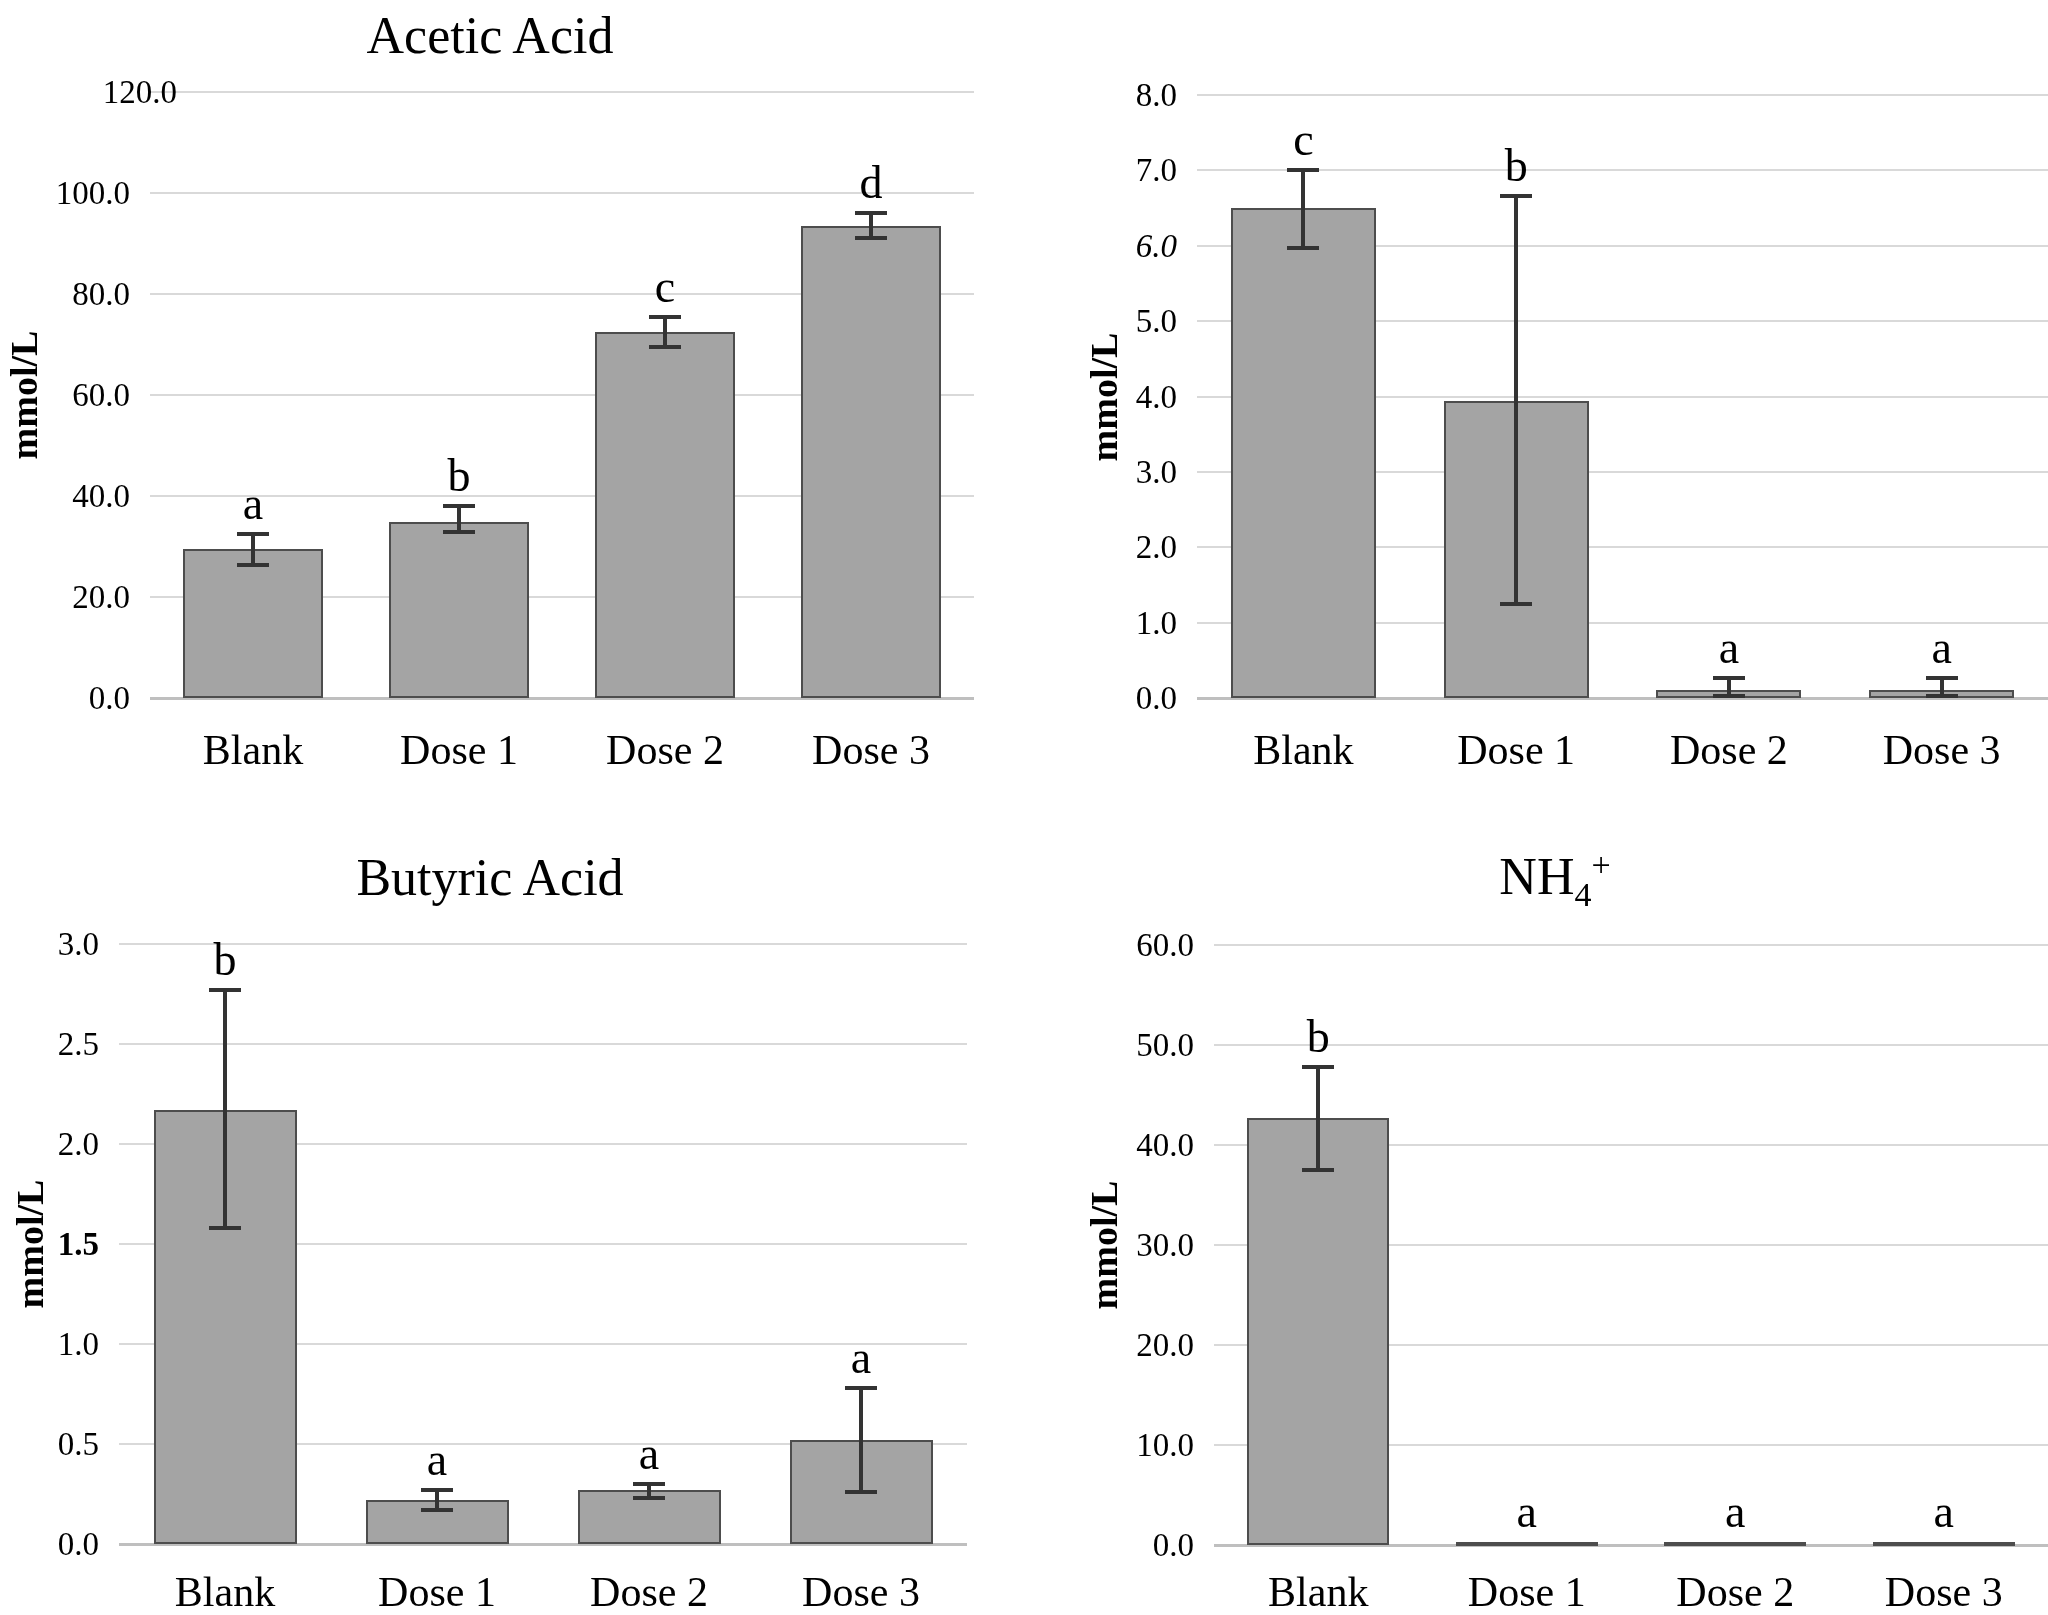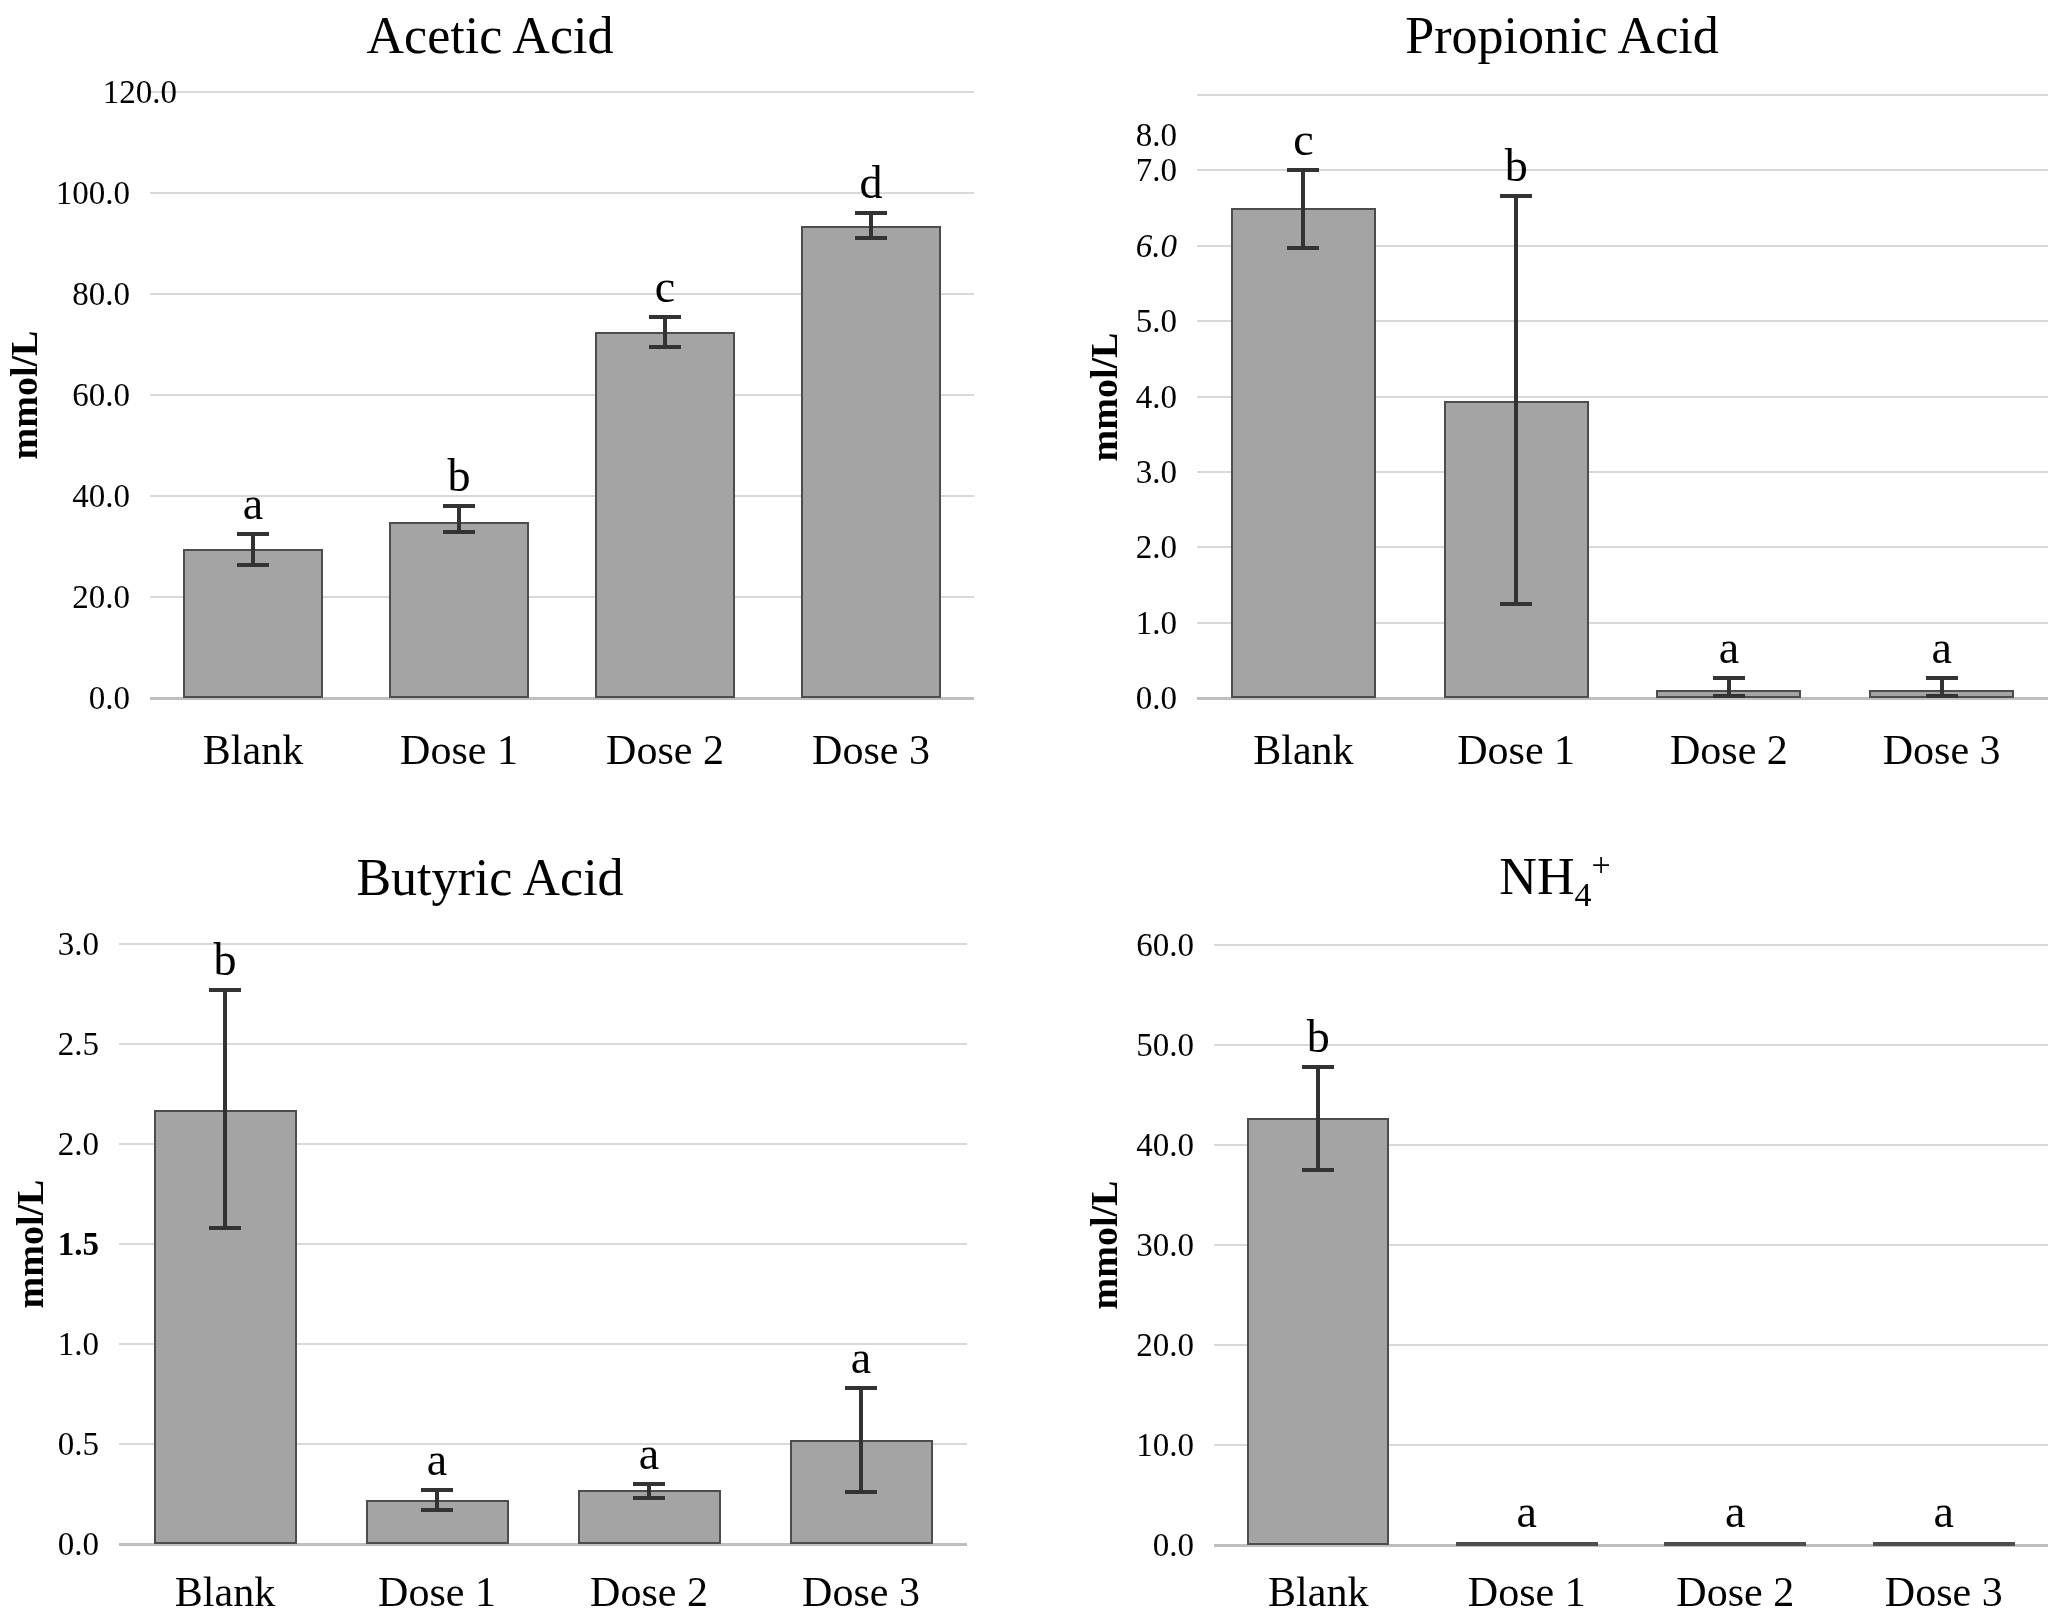--- a/index.html
+++ b/index.html
@@ -84,39 +84,38 @@
       <div class="sig-letter" style="left: 625px; top: 261.23px;">c</div>
       <div class="x-tick-label" style="left: 545px; top: 725px;">Dose 2</div>
       <div class="bar" style="left: 801px; top: 226.33px; width: 140px; height: 471.67px; background: rgb(164, 164, 164); border-color: rgb(77, 77, 77);"></div>
       <div class="err-line" style="left: 869px; top: 213.2px; height: 25.25px; background: rgb(51, 51, 51);"></div>
       <div class="err-cap" style="left: 855px; top: 211.2px; background: rgb(51, 51, 51);"></div>
       <div class="err-cap" style="left: 855px; top: 236.45px; background: rgb(51, 51, 51);"></div>
       <div class="sig-letter" style="left: 831px; top: 157.2px;">d</div>
       <div class="x-tick-label" style="left: 751px; top: 725px;">Dose 3</div>
     </div>
     <div class="panel" style="left: 1024px; top: 0px;">
-      <div class="panel-title" style="left: 138px; top: 6px; width: 800px;">Propionic Acid</div>
       <div class="y-axis-label" style="left: -70px; top: 371.5px; width: 300px; height: 50px; line-height: 50px;">mmol/L</div>
       <div class="y-tick-label" style="left: 0px; top: 678px; width: 153px;">0.0</div>
       <div class="gridline" style="left: 173px; top: 621.625px; width: 851px; background: rgb(217, 217, 217);"></div>
       <div class="y-tick-label" style="left: 0px; top: 602.625px; width: 153px;">1.0</div>
       <div class="gridline" style="left: 173px; top: 546.25px; width: 851px; background: rgb(217, 217, 217);"></div>
       <div class="y-tick-label" style="left: 0px; top: 527.25px; width: 153px;">2.0</div>
       <div class="gridline" style="left: 173px; top: 470.875px; width: 851px; background: rgb(217, 217, 217);"></div>
       <div class="y-tick-label" style="left: 0px; top: 451.875px; width: 153px;">3.0</div>
       <div class="gridline" style="left: 173px; top: 395.5px; width: 851px; background: rgb(217, 217, 217);"></div>
       <div class="y-tick-label" style="left: 0px; top: 376.5px; width: 153px;">4.0</div>
       <div class="gridline" style="left: 173px; top: 320.125px; width: 851px; background: rgb(217, 217, 217);"></div>
       <div class="y-tick-label" style="left: 0px; top: 301.125px; width: 153px;">5.0</div>
       <div class="gridline" style="left: 173px; top: 244.75px; width: 851px; background: rgb(217, 217, 217);"></div>
       <div class="y-tick-label" style="left: 0px; top: 225.75px; width: 153px; font-style: italic;">6.0</div>
       <div class="gridline" style="left: 173px; top: 169.375px; width: 851px; background: rgb(217, 217, 217);"></div>
       <div class="y-tick-label" style="left: 0px; top: 150.375px; width: 153px;">7.0</div>
       <div class="gridline" style="left: 173px; top: 94px; width: 851px; background: rgb(217, 217, 217);"></div>
-      <div class="y-tick-label" style="left: 0px; top: 75px; width: 153px; margin-top: 40px;">8.0</div>
+      <div class="y-tick-label" style="left: 0px; top: 75px; width: 153px;">8.0</div>
       <div class="axis-line" style="left: 173px; top: 697px; width: 851px; background: rgb(191, 191, 191);"></div>
       <div class="bar" style="left: 206.875px; top: 208.062px; width: 145px; height: 489.938px; background: rgb(164, 164, 164); border-color: rgb(77, 77, 77);"></div>
       <div class="err-line" style="left: 277.375px; top: 169.621px; height: 78.39px; background: rgb(51, 51, 51);"></div>
       <div class="err-cap" style="left: 263.375px; top: 167.621px; background: rgb(51, 51, 51);"></div>
       <div class="err-cap" style="left: 263.375px; top: 246.011px; background: rgb(51, 51, 51);"></div>
       <div class="sig-letter" style="left: 239.375px; top: 113.621px;">c</div>
       <div class="x-tick-label" style="left: 159.375px; top: 725px;">Blank</div>
       <div class="bar" style="left: 419.625px; top: 401.022px; width: 145px; height: 296.978px; background: rgb(164, 164, 164); border-color: rgb(77, 77, 77);"></div>
       <div class="err-line" style="left: 490.125px; top: 196.002px; height: 407.779px; background: rgb(51, 51, 51);"></div>
       <div class="err-cap" style="left: 476.125px; top: 194.002px; background: rgb(51, 51, 51);"></div>

